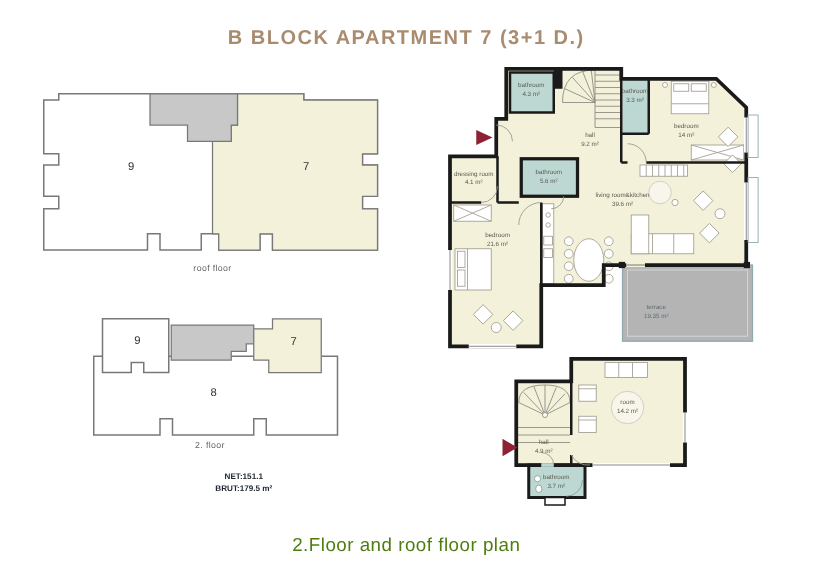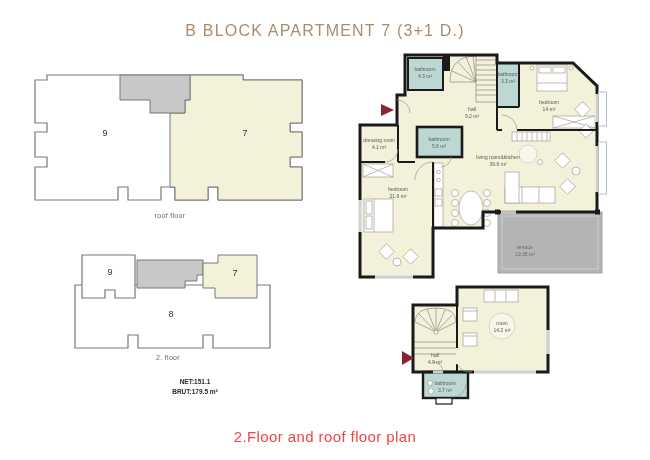--- a/index.html
+++ b/index.html
@@ -1,23 +1,23 @@
 <!DOCTYPE html>
 <html style="--title-text: #a98c70; --floor-fill: #f3f1da; --wet-fill: #bdd8d2; --terrace-fill: #b4b4b4; --keyplan-gray: #c8c8c8; --wall: #1a1a1a; --arrow: #8d2332;"><head>
 <meta charset="utf-8">
 <style>
   *{margin:0;padding:0;box-sizing:border-box}
   html,body{background:#ffffff}
   body{width:650px;height:460px;position:relative;overflow:hidden;
        font-family:"Liberation Sans",sans-serif}
   .page{position:absolute;left:0;top:0;width:650px;height:460px;background:#fff}
   .abs{position:absolute}
-  .title{left:0;right:0;top:22px;text-align:center;font-size:16px;font-weight:400;
+  .title{left:0;right:0;top:22px;text-align:center;font-size:16px;font-weight:700;
          letter-spacing:1.2px;color:var(--title-text,#a98c70)}
-  .caption{left:0;right:0;top:428px;text-align:center;font-size:15px;color:#ef4444;
+  .caption{left:0;right:0;top:428px;text-align:center;font-size:15px;color:#4d7c0f;
            letter-spacing:.4px}
   .kp-unit{font-size:9px;color:#333;transform:translate(-50%,-50%)}
   .kp-cap{font-size:7px;color:#666;transform:translate(-50%,-50%);letter-spacing:.3px}
   .room-label{transform:translate(-50%,-50%);text-align:center;font-size:5px;
               line-height:1.3;color:#5a5a52;white-space:nowrap}
   .room-label span{display:block}
   .net-block{left:120px;top:377px;width:150px;text-align:center;font-size:6.5px;
              font-weight:bold;color:#1d2430;line-height:1.5}
   svg.plan{position:absolute;overflow:visible}
 </style>

